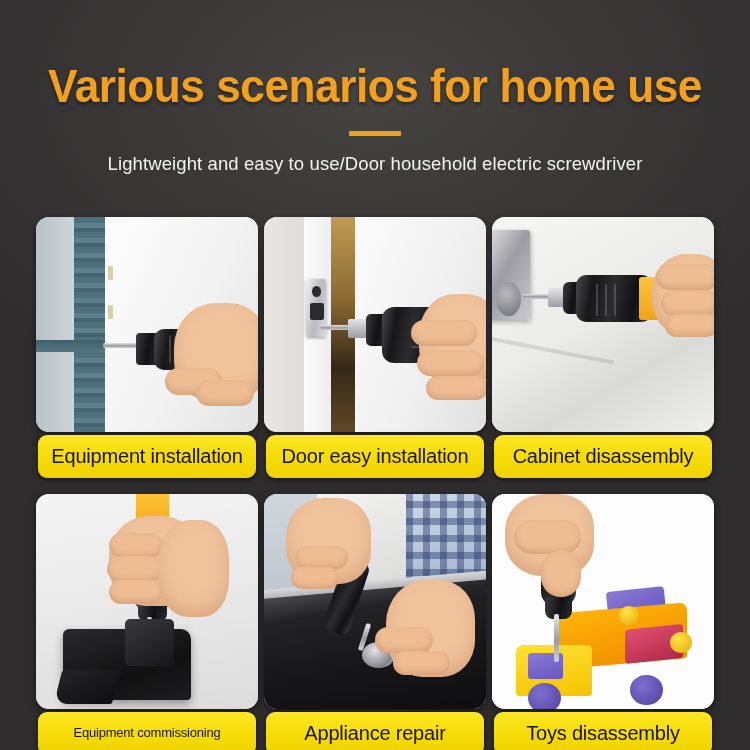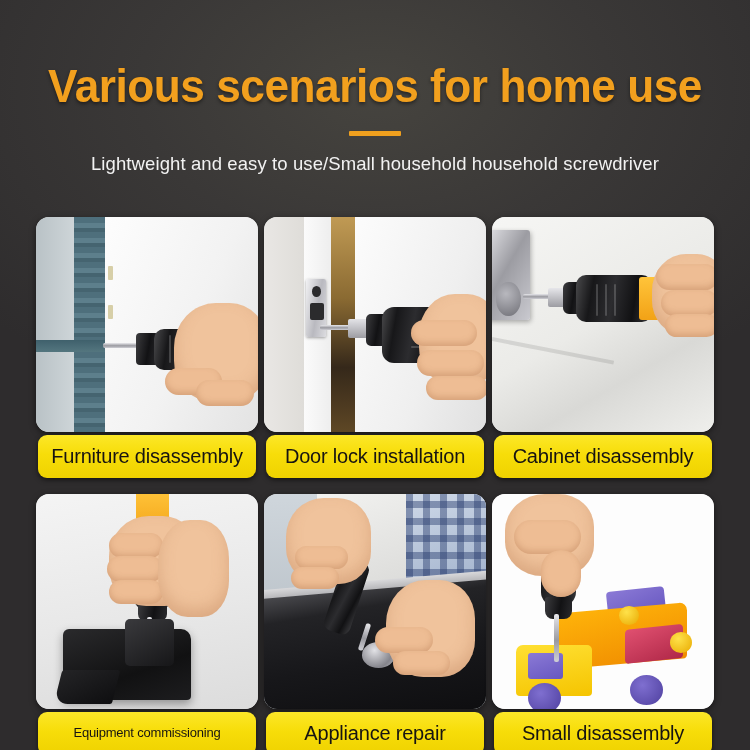--- a/index.html
+++ b/index.html
@@ -188,21 +188,21 @@
 </head>
 <body>
 
 <div id="bg-vignette"></div>
 
 <div id="page">
 
   <div class="header">
     <div class="title">Various scenarios for home use</div>
     <div class="divider"></div>
-    <div class="subtitle">Lightweight and easy to use/Small household household screwdriver</div>
+    <div class="subtitle">Lightweight and easy to use/Door household electric screwdriver</div>
   </div>
 
   <div class="grid">
 
     <div class="cell">
       <div class="photo">
         <div class="sc">
           <div class="c1-wallL"></div>
           <div class="c1-frame"></div>
           <div class="c1-door"></div>
@@ -216,21 +216,21 @@
           <div class="grip-ring" style="left:64%;top:55%;width:2px;height:13%;"></div>
           <div class="grip-ring" style="left:68%;top:55%;width:2px;height:13%;"></div>
           <div class="badge" style="left:81%;top:52%;width:19%;height:19%;border-radius:3px;"></div>
           <div style="position:absolute;left:84%;top:56%;width:16px;height:16px;border-radius:50%;background:#1b1b1d;"></div>
           <div class="hand" style="left:62%;top:40%;width:42%;height:46%;"></div>
           <div class="finger" style="left:58%;top:70%;width:26%;height:13%;"></div>
           <div class="finger" style="left:72%;top:76%;width:26%;height:12%;"></div>
         </div>
       </div>
       <div class="chip">
-        <span>Furniture disassembly</span>
+        <span>Equipment installation</span>
       </div>
     </div>
 
     <div class="cell">
       <div class="photo">
         <div class="sc">
           <div class="c2-doorL"></div>
           <div class="c2-jamb"></div>
           <div class="c2-gap"></div>
           <div class="c2-door"></div>
@@ -243,21 +243,21 @@
           <div class="tool-nose" style="left:46%;top:45%;width:9%;height:15%;border-radius:5px 3px 3px 5px;"></div>
           <div class="tool-body" style="left:53%;top:42%;width:28%;height:26%;border-radius:12px;"></div>
           <div class="grip-ring" style="left:66%;top:60%;width:11%;height:2px;"></div>
           <div class="hand" style="left:70%;top:36%;width:36%;height:42%;"></div>
           <div class="finger" style="left:66%;top:48%;width:30%;height:12%;"></div>
           <div class="finger" style="left:69%;top:62%;width:30%;height:12%;"></div>
           <div class="finger" style="left:73%;top:74%;width:28%;height:11%;"></div>
         </div>
       </div>
       <div class="chip">
-        <span>Door lock installation</span>
+        <span>Door easy installation</span>
       </div>
     </div>
 
     <div class="cell">
       <div class="photo">
         <div class="sc">
           <div class="c3-panel"></div>
           <div class="c3-edge"></div>
           <div class="c3-hinge"></div>
           <div class="c3-cup"></div>
@@ -344,18 +344,18 @@
           <div class="c6-knob" style="left:80%;top:64%;width:10%;height:10%;"></div>
           <div class="tool-body" style="left:22%;top:2%;width:16%;height:50%;border-radius:6px 6px 14px 14px;"></div>
           <div class="tool-nose" style="left:24%;top:48%;width:12%;height:10%;border-radius:3px 3px 8px 8px;"></div>
           <div class="bit" style="left:28%;top:56%;width:5px;height:22%;"></div>
           <div class="hand" style="left:6%;top:0%;width:40%;height:38%;"></div>
           <div class="finger" style="left:10%;top:12%;width:30%;height:16%;"></div>
           <div class="finger" style="left:22%;top:26%;width:18%;height:22%;border-radius:30px;"></div>
         </div>
       </div>
       <div class="chip">
-        <span>Small disassembly</span>
+        <span>Toys disassembly</span>
       </div>
     </div>
 
   </div>
 </div>
 
 </body></html>

